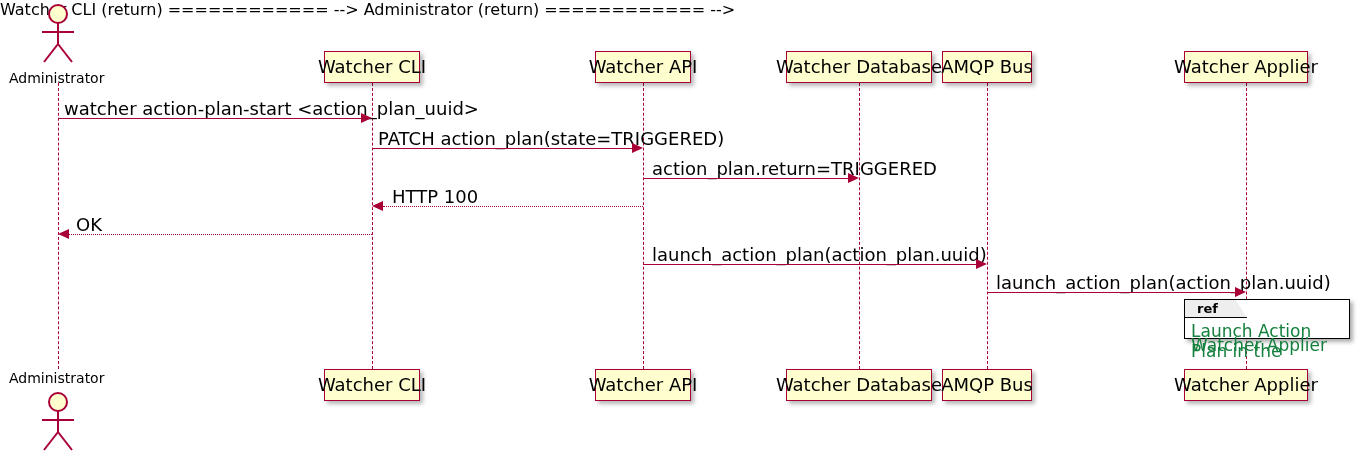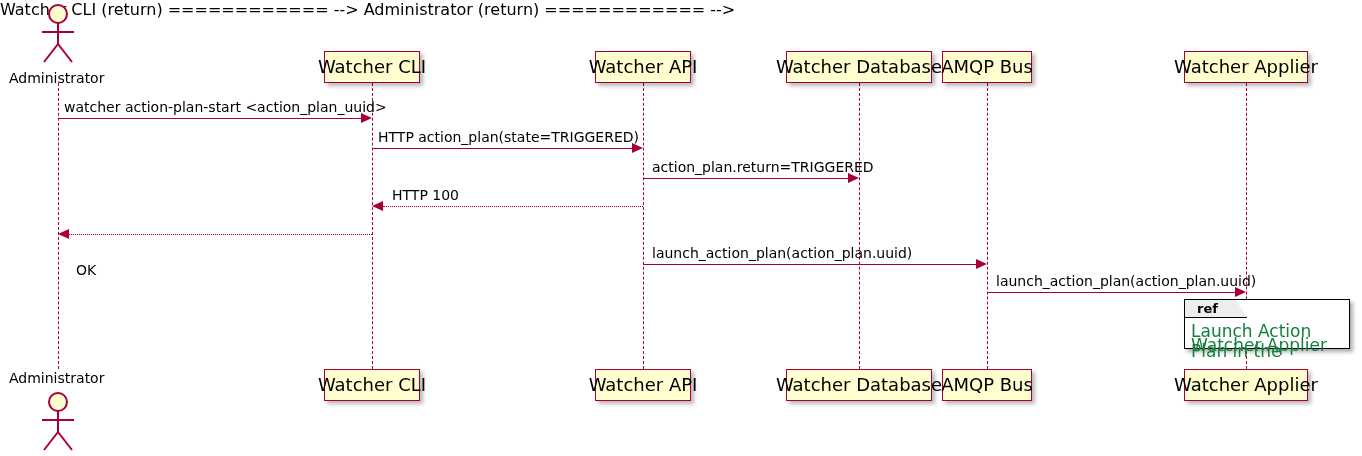--- a/index.html
+++ b/index.html
@@ -52,21 +52,21 @@
   .msg-line {
     position: absolute;
     height: 0;
     border-top: 1.5px solid #A80036;
   }
   .msg-line.dotted {
     border-top: 1.5px dotted #A80036;
   }
   .msg-label {
     position: absolute;
-    font-size: 14px;
+    font-size: 18px;
     color: #000000;
     white-space: nowrap;
     line-height: 1;
   }
   .arrowhead {
     position: absolute;
     width: 0;
     height: 0;
   }
   .arrowhead.right {
@@ -164,49 +164,49 @@
   <div class="participant" style="left:786px;  top:369px; width:146px; height:32px;">Watcher Database</div>
   <div class="participant" style="left:942px;  top:369px; width:90px;  height:32px;">AMQP Bus</div>
   <div class="participant" style="left:1184px; top:369px; width:124px; height:32px;">Watcher Applier</div>
 
   
   <div class="msg-label" style="left:64px; top:100px;">watcher action-plan-start &lt;action_plan_uuid&gt;</div>
   <div class="msg-line" style="left:58px; top:118px; width:303px;"></div>
   <div class="arrowhead right" style="left:361px; top:113px;"></div>
 
   
-  <div class="msg-label" style="left:378px; top:130px;">HTTP action_plan(state=TRIGGERED)</div>
+  <div class="msg-label" style="left:378px; top:130px;">PATCH action_plan(state=TRIGGERED)</div>
   <div class="msg-line" style="left:372px; top:148px; width:260px;"></div>
   <div class="arrowhead right" style="left:632px; top:143px;"></div>
 
   
   <div class="msg-label" style="left:652px; top:160px;">action_plan.return=TRIGGERED</div>
   <div class="msg-line" style="left:643px; top:178px; width:205px;"></div>
   <div class="arrowhead right" style="left:848px; top:173px;"></div>
 
    Watcher CLI (return) ============ --&gt;
   <div class="msg-label" style="left:392px; top:188px;">HTTP 100</div>
   <div class="msg-line dotted" style="left:383px; top:206px; width:260px;"></div>
   <div class="arrowhead left" style="left:372px; top:201px;"></div>
 
    Administrator (return) ============ --&gt;
-  <div class="msg-label" style="left:76px; top:216px;margin-top:47px;">OK</div>
+  <div class="msg-label" style="left:76px; top:216px;">OK</div>
   <div class="msg-line dotted" style="left:69px; top:234px; width:303px;"></div>
   <div class="arrowhead left" style="left:58px; top:229px;"></div>
 
   
   <div class="msg-label" style="left:652px; top:246px;">launch_action_plan(action_plan.uuid)</div>
   <div class="msg-line" style="left:643px; top:264px; width:333px;"></div>
   <div class="arrowhead right" style="left:976px; top:259px;"></div>
 
   
   <div class="msg-label" style="left:996px; top:274px;">launch_action_plan(action_plan.uuid)</div>
   <div class="msg-line" style="left:987px; top:292px; width:248px;"></div>
   <div class="arrowhead right" style="left:1235px; top:287px;"></div>
 
   
-  <div class="ref-box" style="left:1184px; top:299px; width:166px; height:50px;">
+  <div class="ref-box" style="left:1184px; top:299px; width:166px; height:40px;">
     <div class="ref-tab" style="width:62px; height:18px;">ref</div>
     <div class="ref-body" style="left:6px; top:21px;">Launch Action Plan in the</div>
     <div class="ref-body" style="left:6px; top:35px;">Watcher Applier</div>
   </div>
 
 </div>
 
 </body></html>

